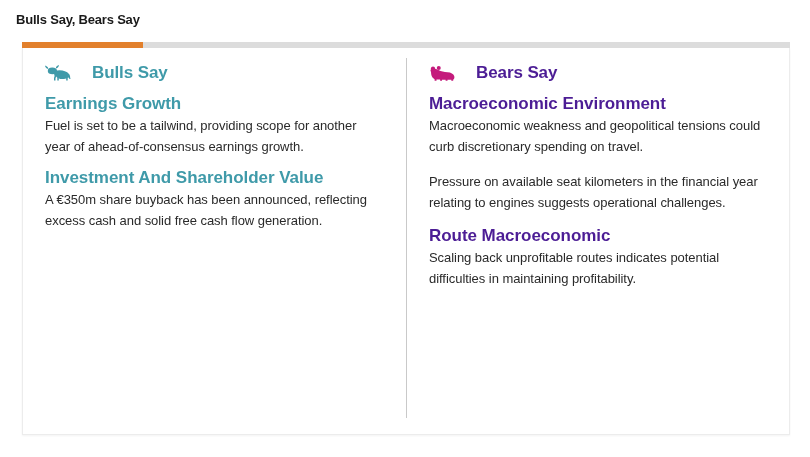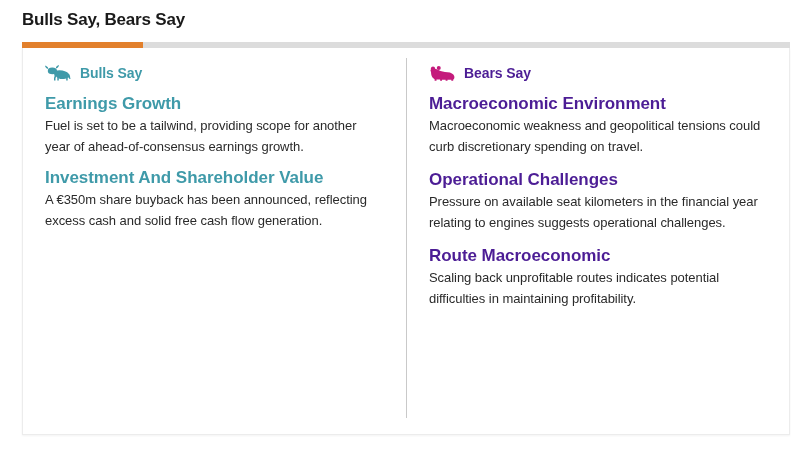--- a/index.html
+++ b/index.html
@@ -19,23 +19,23 @@
     position: relative;
     width: 810px;
     height: 457px;
     background: #ffffff;
     box-sizing: border-box;
   }
 
   
   .page-title {
     position: absolute;
-    left: 22px;
+    left: 16px;
     top: 10px;
-    font-size: 17px;
+    font-size: 13px;
     font-weight: bold;
     color: #1a1a1a;
     letter-spacing: -0.2px;
     line-height: 20px;
   }
 
   
   .accent-track {
     position: absolute;
     left: 22px;
@@ -102,24 +102,25 @@
   }
   .col-heading .icon {
     display: inline-flex;
     align-items: center;
     justify-content: center;
     width: 26px;
     height: 18px;
     flex: 0 0 26px;
   }
   .col-heading .label {
-    font-size: 14px;
+    font-size: 17px;
     font-weight: bold;
     letter-spacing: -0.1px;
     line-height: 18px;
+    margin-left: 12px;
   }
   .bulls-color { color: #3f9aa9; }
   .bears-color { color: #4c1d95; }
 
   
   .point { margin: 0 0 13px 0; }
   .point:last-child { margin-bottom: 12px; }
 
   .point-title {
     font-size: 17px;
@@ -198,21 +199,20 @@
           </span>
           <span class="label bears-color">Bears Say</span>
         </div>
 
         <div class="point">
           <div class="point-title bears-color">Macroeconomic Environment</div>
           <p class="point-body">Macroeconomic weakness and geopolitical tensions could curb discretionary spending on travel.</p>
         </div>
 
         <div class="point">
-          <div class="point-title bears-color">Operational Challenges</div>
           <p class="point-body">Pressure on available seat kilometers in the financial year relating to engines suggests operational challenges.</p>
         </div>
 
         <div class="point">
           <div class="point-title bears-color">Route Macroeconomic</div>
           <p class="point-body">Scaling back unprofitable routes indicates potential difficulties in maintaining profitability.</p>
         </div>
 
       </div>
 

